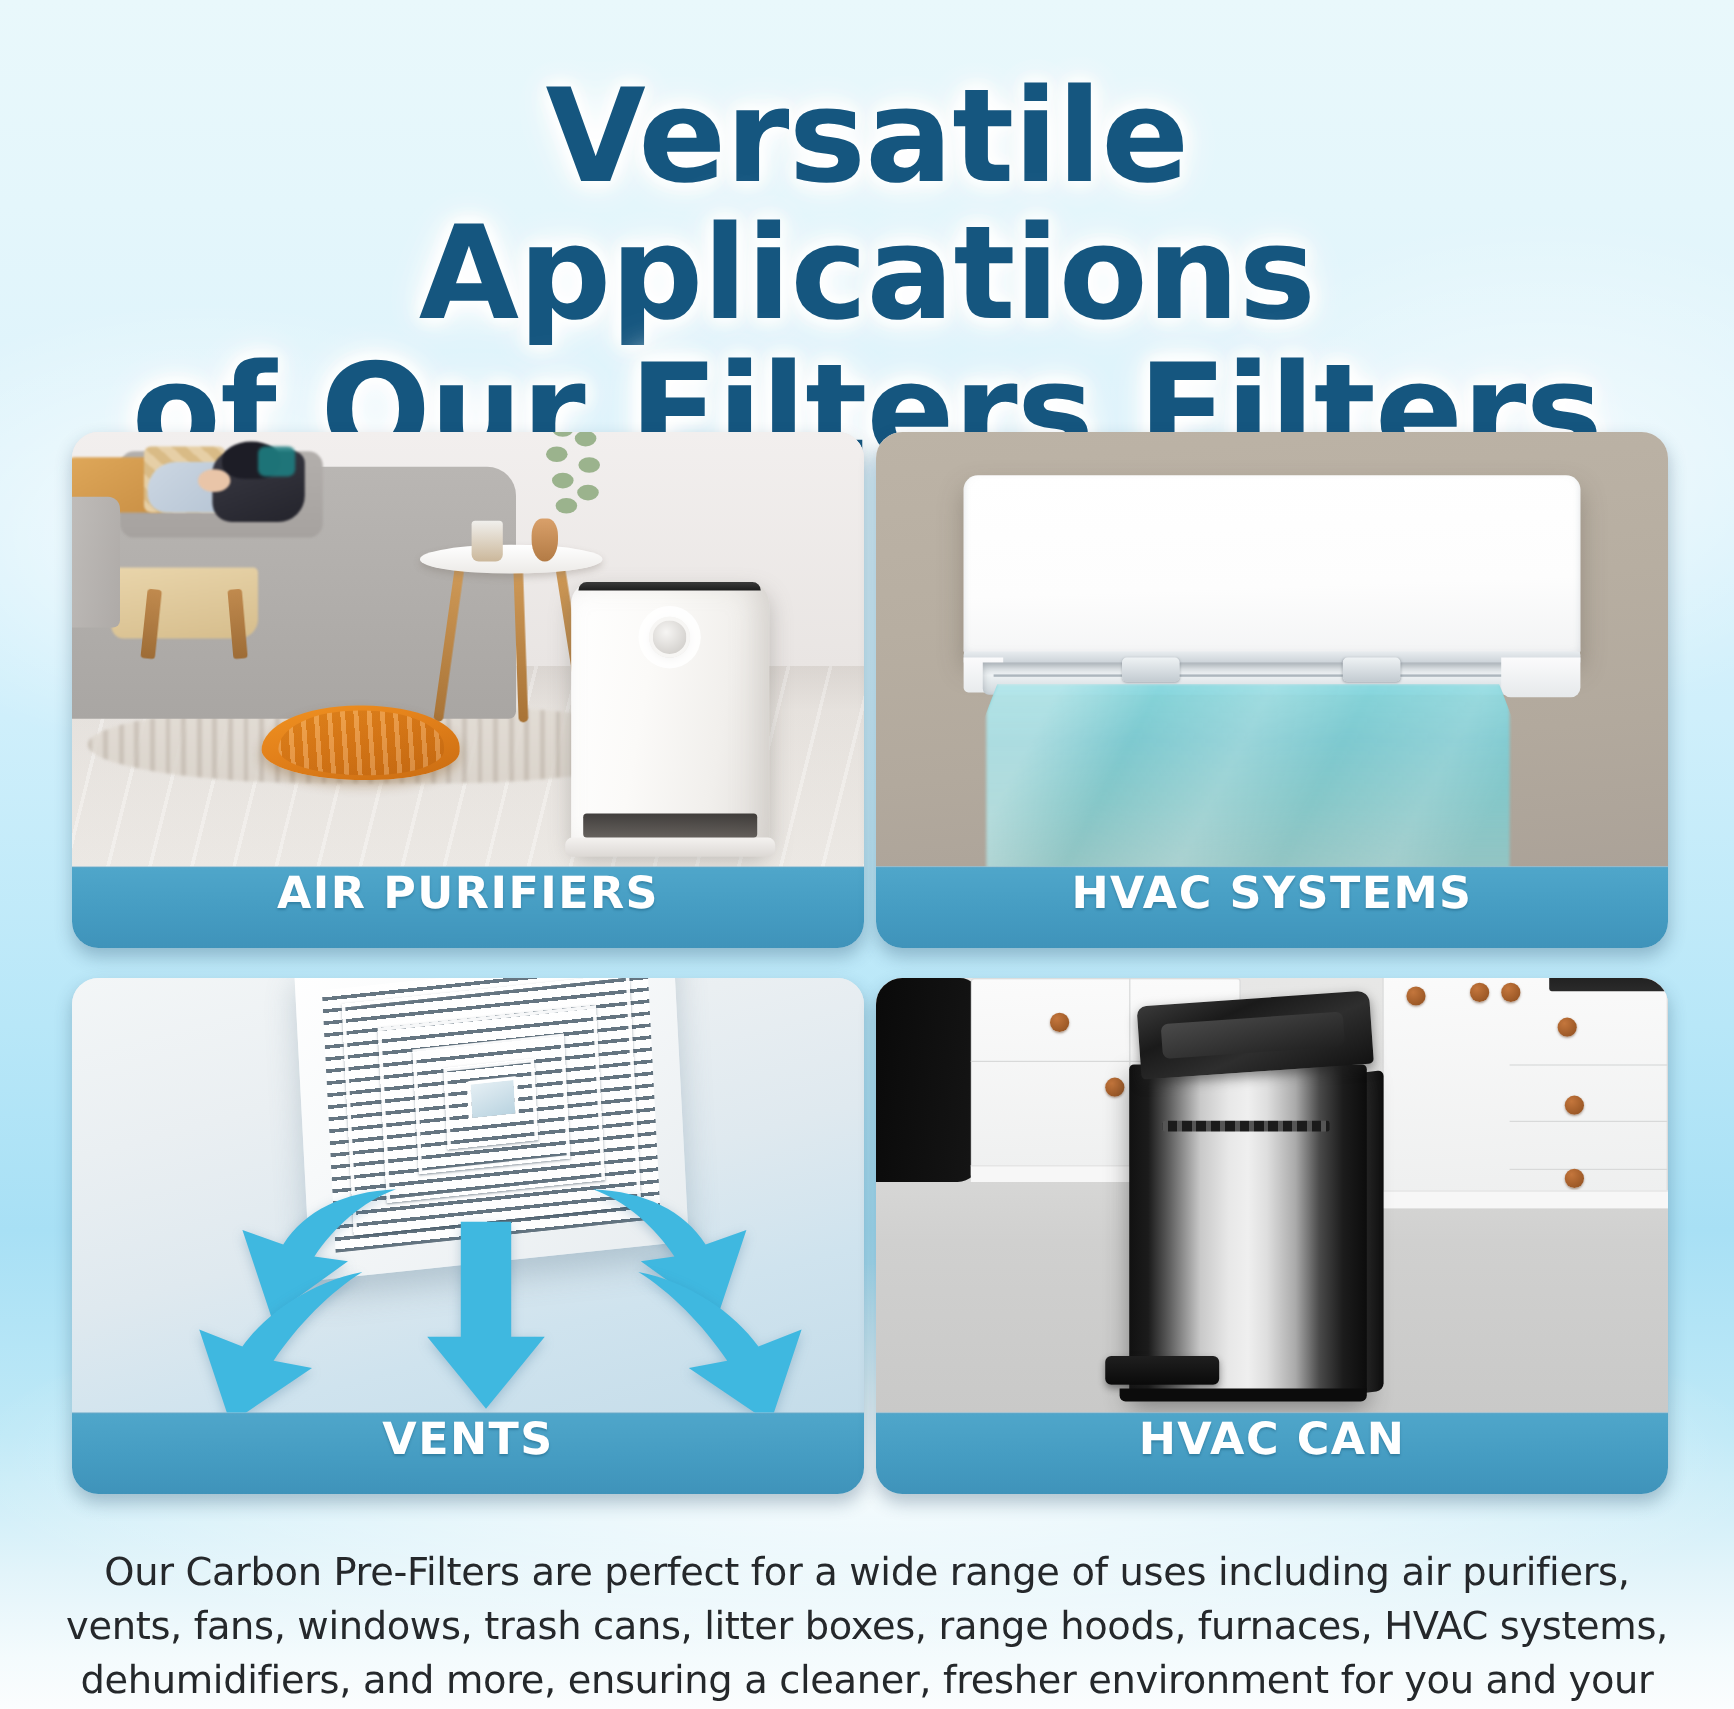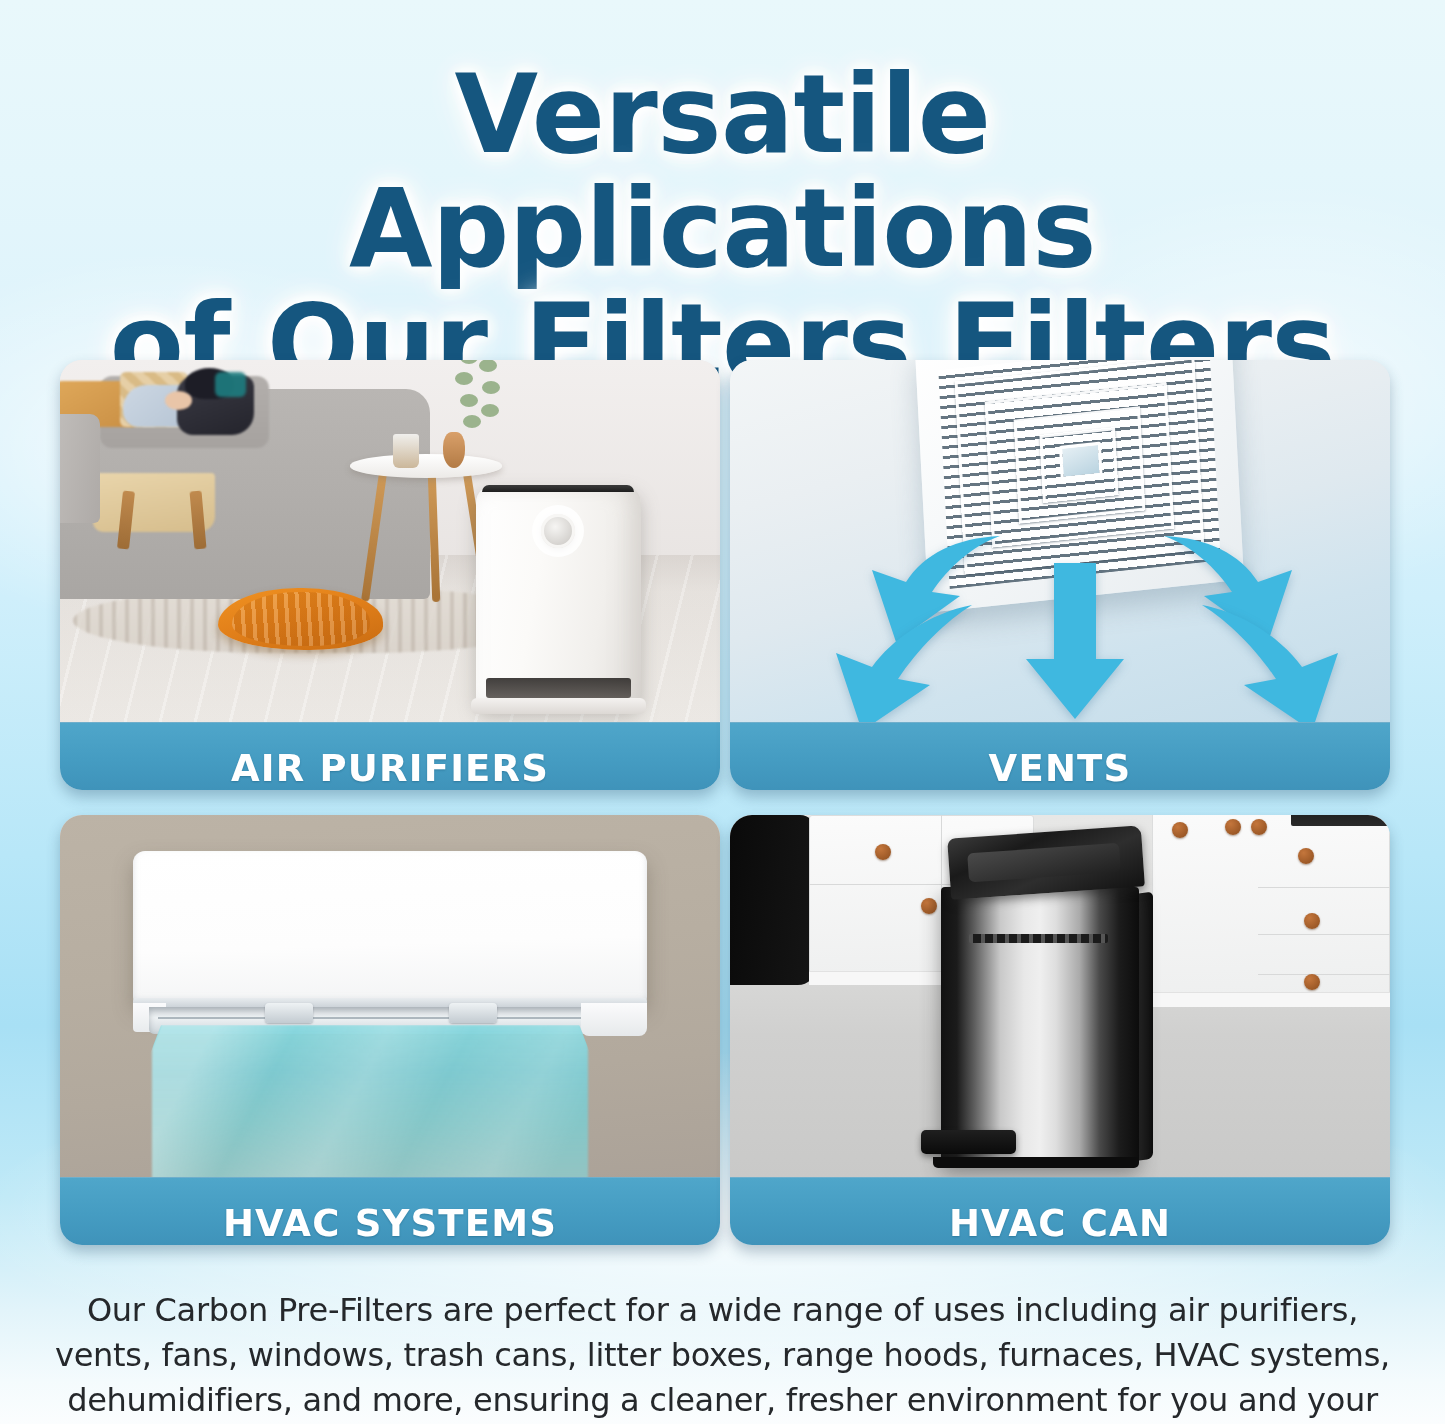--- a/index.html
+++ b/index.html
@@ -79,21 +79,21 @@
     overflow:hidden;
     box-shadow:0 7px 14px rgba(30,70,100,.30);
     display:flex;
     flex-direction:column;
     background:#e9eef1;
   }
   .card-media { position:relative; flex:1 1 auto; overflow:hidden; }
   .card-label {
     flex:0 0 68px;
     background:linear-gradient(180deg,#4fa6ca 0%, #459cc2 55%, #3f93ba 100%);
-    display:flex; align-items:flex-end; justify-content:center;
+    display:flex; align-items:flex-start; justify-content:center;
     border-top:1px solid rgba(255,255,255,.25);
   }
   .card-label span {
     font-family:"DejaVu Sans", sans-serif;
     font-weight:700;
     font-size:37px;
     letter-spacing:1.2px;
     color:#ffffff;
     text-shadow:0 1px 2px rgba(0,60,90,.30);
     white-space:nowrap;
@@ -406,77 +406,77 @@
           </div>
         </div>
       </div>
       <div class="card-label">
         <span>AIR PURIFIERS</span>
       </div>
     </div>
 
     <div class="card">
       <div class="card-media">
-        <div class="scene-vent">
-          <div class="vent-body">
-            <div class="vent-grille"></div>
-            <div class="vent-ring" style="left:12%;top:13%;right:12%;bottom:13%;"></div>
-            <div class="vent-ring" style="left:21%;top:22%;right:21%;bottom:22%;"></div>
-            <div class="vent-ring" style="left:30%;top:30%;right:30%;bottom:30%;"></div>
-            <div class="vent-ring" style="left:38%;top:37%;right:38%;bottom:37%;"></div>
-            <div class="vent-center"></div>
-          </div>
-
-          <div class="arrow" style="left:20%;top:47%;">
-            <svg width="150" height="140" viewBox="0 0 150 140">
-              <path d="M138 6 C110 16 86 38 70 62 L98 66 L34 112 L10 40 L44 52 C62 24 94 8 138 6 Z" fill="#3fb8e0"></path>
-            </svg>
-          </div>
-          <div class="arrow" style="left:14%;top:65%;">
-            <svg width="160" height="150" viewBox="0 0 160 150">
-              <path d="M150 10 C124 26 96 54 76 84 L108 90 L40 136 L14 58 L50 72 C70 44 108 18 150 10 Z" fill="#3fb8e0"></path>
-            </svg>
-          </div>
-          <div class="arrow" style="left:44%;top:56%;">
-            <svg width="110" height="160" viewBox="0 0 110 160">
-              <path d="M34 0 L76 0 L76 96 L104 96 L55 156 L6 96 L34 96 Z" fill="#3fb8e0"></path>
-            </svg>
-          </div>
-          <div class="arrow" style="left:64%;top:47%;">
-            <svg width="150" height="140" viewBox="0 0 150 140">
-              <path d="M12 6 C40 16 64 38 80 62 L52 66 L116 112 L140 40 L106 52 C88 24 56 8 12 6 Z" fill="#3fb8e0"></path>
-            </svg>
-          </div>
-          <div class="arrow" style="left:70%;top:65%;">
-            <svg width="160" height="150" viewBox="0 0 160 150">
-              <path d="M10 10 C36 26 64 54 84 84 L52 90 L120 136 L146 58 L110 72 C90 44 52 18 10 10 Z" fill="#3fb8e0"></path>
-            </svg>
-          </div>
-        </div>
-      </div>
-      <div class="card-label">
-        <span>VENTS</span>
-      </div>
-    </div>
-
-    <div class="card">
-      <div class="card-media">
         <div class="scene-hvac">
           <div class="ac-unit"></div>
           <div class="ac-strip"></div>
           <div class="ac-left-cap"></div>
           <div class="ac-vent-slot"></div>
           <div class="ac-louver-tab a"></div>
           <div class="ac-louver-tab b"></div>
           <div class="ac-right-cap"></div>
           <div class="ac-airflow"></div>
         </div>
       </div>
       <div class="card-label">
         <span>HVAC SYSTEMS</span>
+      </div>
+    </div>
+
+    <div class="card">
+      <div class="card-media">
+        <div class="scene-vent">
+          <div class="vent-body">
+            <div class="vent-grille"></div>
+            <div class="vent-ring" style="left:12%;top:13%;right:12%;bottom:13%;"></div>
+            <div class="vent-ring" style="left:21%;top:22%;right:21%;bottom:22%;"></div>
+            <div class="vent-ring" style="left:30%;top:30%;right:30%;bottom:30%;"></div>
+            <div class="vent-ring" style="left:38%;top:37%;right:38%;bottom:37%;"></div>
+            <div class="vent-center"></div>
+          </div>
+
+          <div class="arrow" style="left:20%;top:47%;">
+            <svg width="150" height="140" viewBox="0 0 150 140">
+              <path d="M138 6 C110 16 86 38 70 62 L98 66 L34 112 L10 40 L44 52 C62 24 94 8 138 6 Z" fill="#3fb8e0"></path>
+            </svg>
+          </div>
+          <div class="arrow" style="left:14%;top:65%;">
+            <svg width="160" height="150" viewBox="0 0 160 150">
+              <path d="M150 10 C124 26 96 54 76 84 L108 90 L40 136 L14 58 L50 72 C70 44 108 18 150 10 Z" fill="#3fb8e0"></path>
+            </svg>
+          </div>
+          <div class="arrow" style="left:44%;top:56%;">
+            <svg width="110" height="160" viewBox="0 0 110 160">
+              <path d="M34 0 L76 0 L76 96 L104 96 L55 156 L6 96 L34 96 Z" fill="#3fb8e0"></path>
+            </svg>
+          </div>
+          <div class="arrow" style="left:64%;top:47%;">
+            <svg width="150" height="140" viewBox="0 0 150 140">
+              <path d="M12 6 C40 16 64 38 80 62 L52 66 L116 112 L140 40 L106 52 C88 24 56 8 12 6 Z" fill="#3fb8e0"></path>
+            </svg>
+          </div>
+          <div class="arrow" style="left:70%;top:65%;">
+            <svg width="160" height="150" viewBox="0 0 160 150">
+              <path d="M10 10 C36 26 64 54 84 84 L52 90 L120 136 L146 58 L110 72 C90 44 52 18 10 10 Z" fill="#3fb8e0"></path>
+            </svg>
+          </div>
+        </div>
+      </div>
+      <div class="card-label">
+        <span>VENTS</span>
       </div>
     </div>
 
     <div class="card">
       <div class="card-media">
         <div class="scene-trash">
           <div class="kt-floor"></div>
           <div class="kt-fridge"></div>
 
           <div class="kt-cab kt-cab-l"></div>

